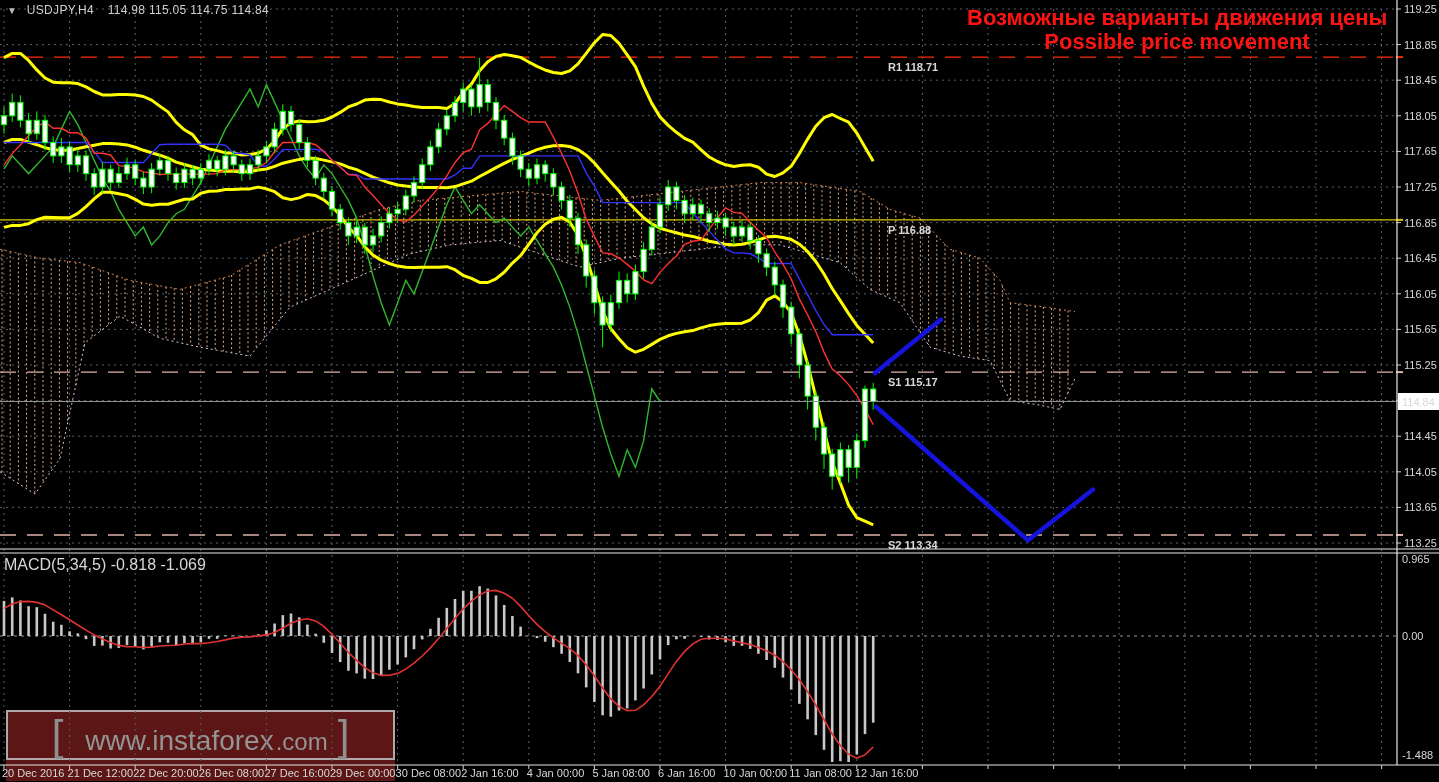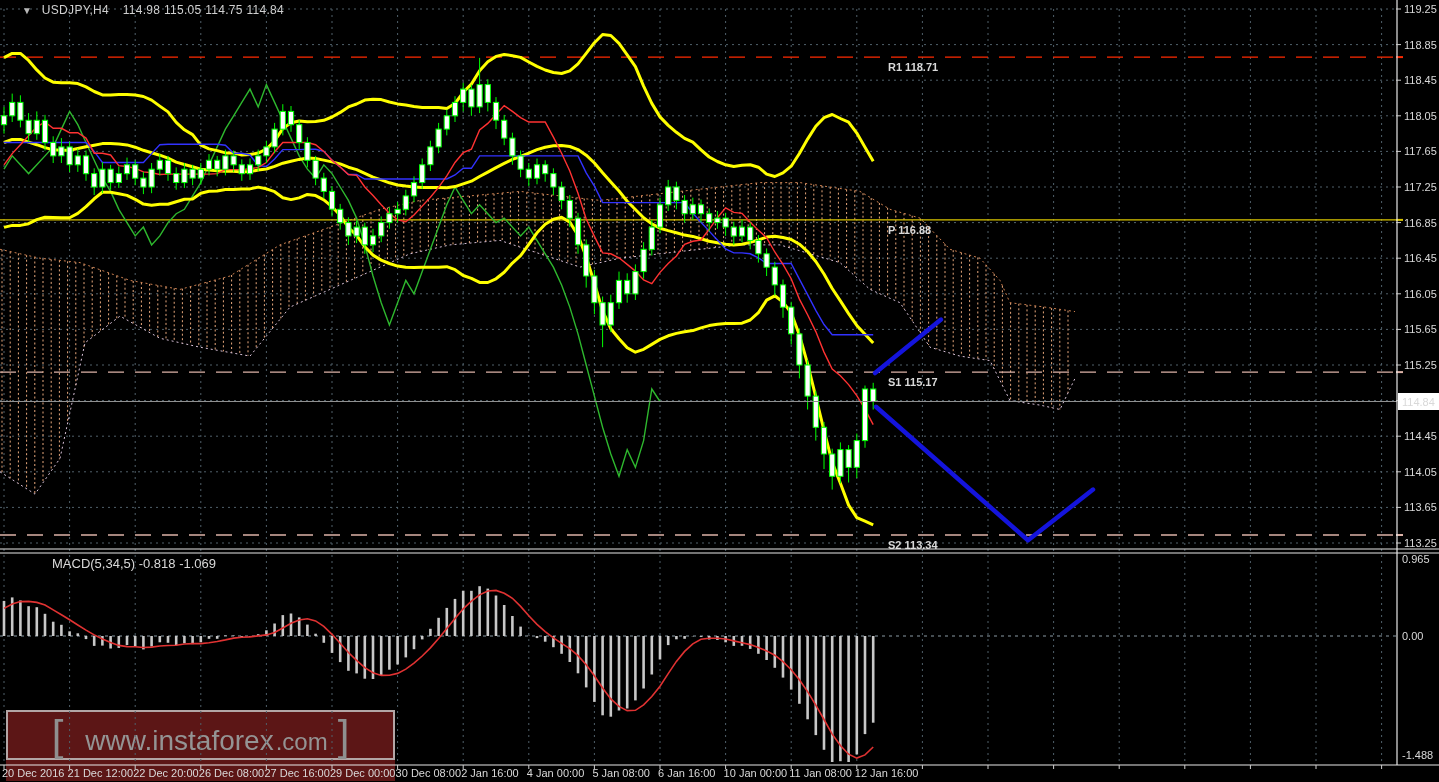--- a/index.html
+++ b/index.html
@@ -1,26 +1,26 @@
 <!DOCTYPE html>
 <html><head>
 <meta charset="utf-8">
 <style>
   html,body{margin:0;padding:0;background:#000;}
   .stage{position:relative;width:1439px;height:782px;background:#000;overflow:hidden;
          font-family:"Liberation Sans",sans-serif;}
   .stage svg{position:absolute;left:0;top:0;z-index:2;}
   svg text{font-family:"Liberation Sans",sans-serif;font-size:11px;fill:#d9d9d9;}
-  .hdr{position:absolute;left:22px;top:3px;z-index:3;color:#cfcfcf;font-size:12px;
+  .hdr{position:absolute;left:7px;top:3px;z-index:3;color:#cfcfcf;font-size:12px;
        letter-spacing:.3px;white-space:nowrap;}
   .hdr .tri{color:#b8b8b8;font-size:10px;margin-right:6px;}
   .hdr .vals{margin-left:10px;}
   .ann{position:absolute;right:52px;top:6px;width:420px;z-index:3;text-align:center;
        color:#ff1212;font-size:22px;font-weight:600;line-height:24px;white-space:nowrap;}
-  .macdlbl{position:absolute;left:4px;top:556px;z-index:3;color:#d8d8d8;font-size:13px;margin-left:48px;}
+  .macdlbl{position:absolute;left:4px;top:556px;z-index:3;color:#d8d8d8;font-size:16px;}
   .wm{position:absolute;left:6px;top:710px;width:389px;height:71px;z-index:1;
       background:#5c1616;}
   .wm-border{position:absolute;left:0;top:0;right:0;height:46px;border:2px solid #b3a6a6;}
   .wm-row{position:absolute;left:0;top:0;width:100%;height:50px;display:flex;
           align-items:baseline;justify-content:center;color:#949494;padding-top:4px;box-sizing:border-box;}
   .wm-br{font-size:42px;color:#8f8f8f;line-height:44px;}
   .wm-site{font-size:28px;line-height:44px;margin:0 2px 0 22px;}
   .wm-tld{font-size:24px;line-height:44px;margin-right:10px;}
 </style>
 </head>
@@ -660,16 +660,20 @@
         <text x="854.8" y="777" fill="#d9d9d9">12 Jan 16:00</text>
       </g>
     </svg>
 
   <div class="hdr">
     <span class="tri">▼</span>
     <span>USDJPY,H4</span>
     <span class="vals">114.98 115.05 114.75 114.84</span>
   </div>
 
+  <div class="ann">
+    <div>Возможные варианты движения цены</div>
+    <div>Possible price movement</div>
+  </div>
 
   <div class="macdlbl">MACD(5,34,5) -0.818 -1.069</div>
 
 </div>
 
 </body></html>

